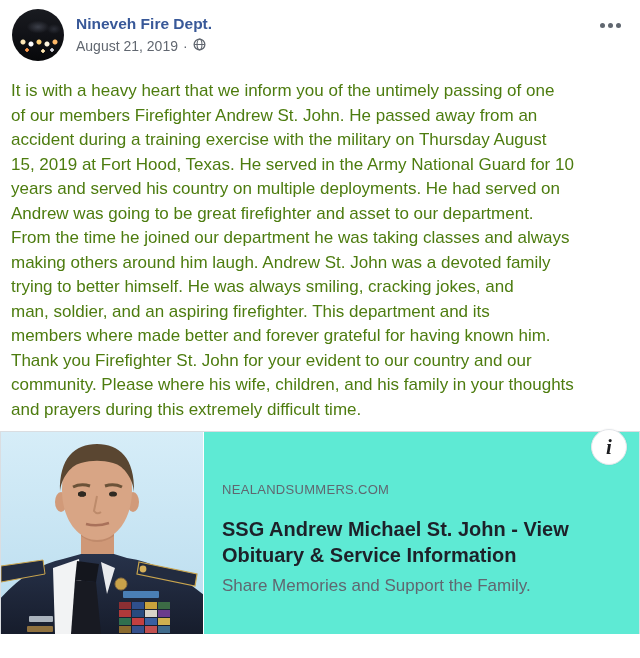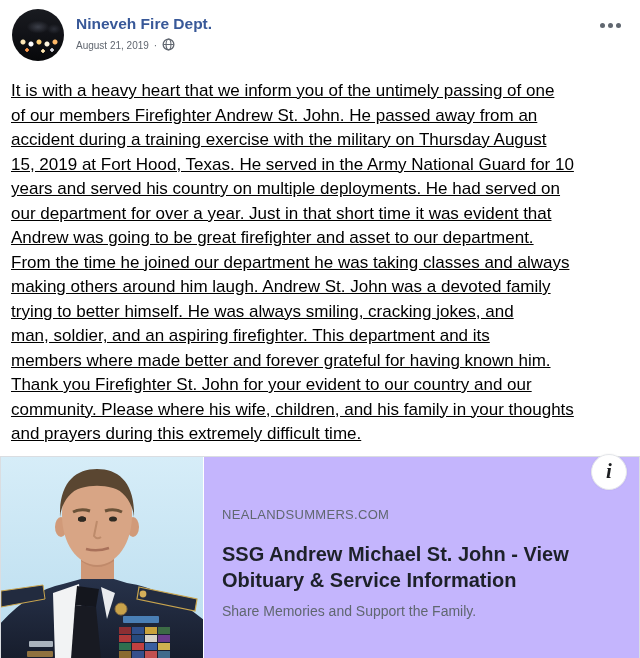--- a/index.html
+++ b/index.html
@@ -37,76 +37,76 @@
   }
 
   .author {
     position: absolute; left: 76px; top: 15px;
     font-size: 15.5px; font-weight: bold; color: #385898;
     cursor: pointer;
   }
 
   .meta {
     position: absolute; left: 76px; top: 37px;
-    font-size: 10px; color: #616770;
+    font-size: 14px; color: #616770;
     display: flex; align-items: center; gap: 5px;
   }
   .globe-icon { display: inline-block; margin-top: 1px; }
 
   .more-btn {
     position: absolute; right: 17px; top: 21px;
     display: flex; gap: 3px; padding: 2px;
     cursor: pointer;
   }
   .more-btn span {
     width: 5px; height: 5px; border-radius: 50%;
     background: #606770;
   }
 
   
   .body-text { padding: 8px 12px 9px 11px; }
   .body-text .line {
     font-size: 17px; line-height: 24.5px;
-    color: #000000; white-space: nowrap; text-decoration: underline;
+    color: #4d7c0f; white-space: nowrap;
   }
 
   
   .card {
     position: relative;
     margin-top: 0;
     height: 203px;
     border: 1px solid #dadde1;
     border-bottom: 0;
     display: flex;
     overflow: visible;
     cursor: pointer;
   }
   .thumb { width: 203px; flex: none; overflow: hidden; }
   .thumb svg { display: block; }
 
   .card-content {
     flex: 1;
-    background: #c4b5fd;
+    background: #5eead4;
     padding: 50px 44px 13px 18px;
     overflow: hidden;
   }
   .card-domain {
     font-size: 13px; line-height: 16px;
     color: #606770; letter-spacing: 0.3px;
     text-transform: uppercase;
     white-space: nowrap;
   }
   .card-title { margin-top: 18px; }
   .card-title .line {
     font-size: 20px; font-weight: bold; line-height: 26px;
     color: #1d2129; white-space: nowrap;
   }
   .card-desc {
     margin-top: 8px;
-    font-size: 14px; line-height: 20px;
+    font-size: 17px; line-height: 20px;
     color: #606770; white-space: nowrap;
   }
 
   .info-btn {
     position: absolute; top: -3px; right: 12px;
     width: 36px; height: 36px; border-radius: 50%;
     background: #ffffff;
     border: 1px solid #e4e6ea;
     box-shadow: 0 0 0 1px rgba(0,0,0,0.02);
     display: flex; align-items: center; justify-content: center;
@@ -141,21 +141,20 @@
         <span></span>
     </div>
   </div>
 
   <div class="body-text">
       <div class="line">It is with a heavy heart that we inform you of the untimely passing of one</div>
       <div class="line">of our members Firefighter Andrew St. John. He passed away from an</div>
       <div class="line">accident during a training exercise with the military on Thursday August</div>
       <div class="line">15, 2019 at Fort Hood, Texas. He served in the Army National Guard for 10</div>
       <div class="line">years and served his country on multiple deployments. He had served on</div>
-      <div class="line">our department for over a year. Just in that short time it was evident that</div>
       <div class="line">Andrew was going to be great firefighter and asset to our department.</div>
       <div class="line">From the time he joined our department he was taking classes and always</div>
       <div class="line">making others around him laugh. Andrew St. John was a devoted family</div>
       <div class="line">trying to better himself. He was always smiling, cracking jokes, and</div>
       <div class="line">man, soldier, and an aspiring firefighter. This department and its</div>
       <div class="line">members where made better and forever grateful for having known him.</div>
       <div class="line">Thank you Firefighter St. John for your evident to our country and our</div>
       <div class="line">community. Please where his wife, children, and his family in your thoughts</div>
       <div class="line">and prayers during this extremely difficult time.</div>
     </div>

